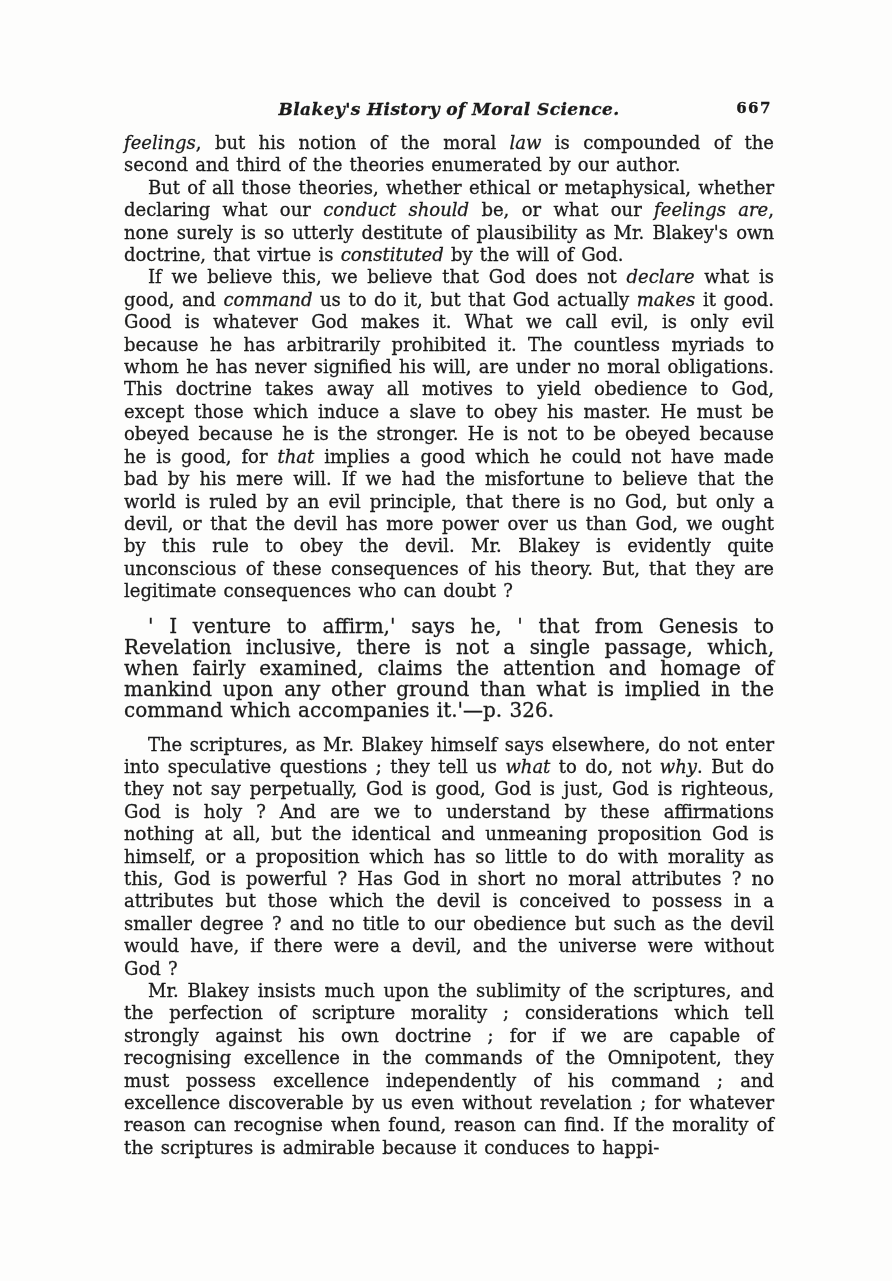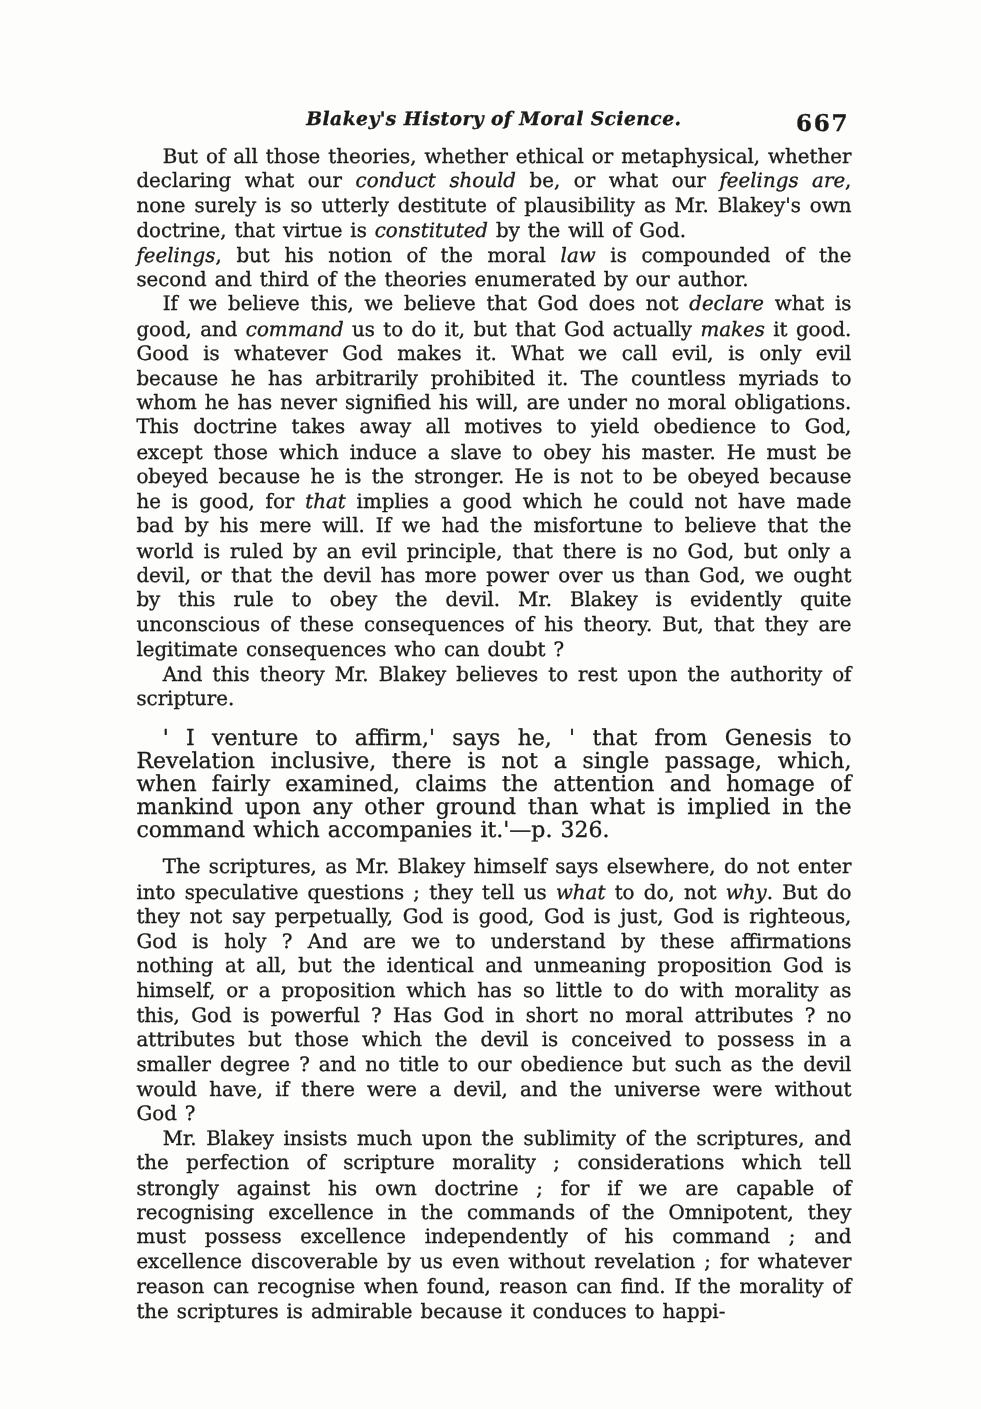--- a/index.html
+++ b/index.html
@@ -30,21 +30,21 @@
     font-style: italic;
     font-weight: bold;
     font-size: 17px;
     letter-spacing: 0.4px;
   }
   .running-header .page-num {
     position: absolute;
     right: 2px;
     top: 0;
     font-weight: bold;
-    font-size: 21px;
+    font-size: 15px;
     letter-spacing: 1.5px;
     font-style: normal;
   }
   .page-body {
     position: absolute;
     top: 132px;
     left: 124px;
     width: 650px;
     font-size: 18px;
     line-height: 22.4px;
@@ -70,21 +70,20 @@
 </style>
 </head>
 <body>
 
 <div class="scan-page">
   <div class="running-header">
     <span class="title">Blakey's History of Moral Science.</span>
     <span class="page-num">667</span>
   </div>
   <div class="page-body">
+      <p class="para noindent"><em>feelings</em><span>, but his notion of the moral </span><em>law</em><span> is compounded of the second and third of the theories enumerated by our author.</span></p>
       <p class="para"><span>But of all those theories, whether ethical or metaphysical, whether declaring what our </span><em>conduct should</em><span> be, or what our </span><em>feelings are</em><span>, none surely is so utterly destitute of plausibility as Mr. Blakey's own doctrine, that virtue is </span><em>constituted</em><span> by the will of God.</span></p>
-      <p class="para noindent"><em>feelings</em><span>, but his notion of the moral </span><em>law</em><span> is compounded of the second and third of the theories enumerated by our author.</span></p>
       <p class="para"><span>If we believe this, we believe that God does not </span><em>declare</em><span> what is good, and </span><em>command</em><span> us to do it, but that God actually </span><em>makes</em><span> it good. Good is whatever God makes it. What we call evil, is only evil because he has arbitrarily prohibited it. The countless myriads to whom he has never signified his will, are under no moral obligations. This doctrine takes away all motives to yield obedience to God, except those which induce a slave to obey his master. He must be obeyed because he is the stronger. He is not to be obeyed because he is good, for </span><em>that</em><span> implies a good which he could not have made bad by his mere will. If we had the misfortune to believe that the world is ruled by an evil principle, that there is no God, but only a devil, or that the devil has more power over us than God, we ought by this rule to obey the devil. Mr. Blakey is evidently quite unconscious of these consequences of his theory. But, that they are legitimate consequences who can doubt ?</span></p>
-      <p class="para"><span>And this theory Mr. Blakey believes to rest upon the authority of scripture.</span></p>
       <p class="para quote"><span>' I venture to affirm,' says he, ' that from Genesis to Revelation inclusive, there is not a single passage, which, when fairly examined, claims the attention and homage of mankind upon any other ground than what is implied in the command which accompanies it.'—p. 326.</span></p>
       <p class="para"><span>The scriptures, as Mr. Blakey himself says elsewhere, do not enter into speculative questions ; they tell us </span><em>what</em><span> to do, not </span><em>why</em><span>. But do they not say perpetually, God is good, God is just, God is righteous, God is holy ? And are we to understand by these affirmations nothing at all, but the identical and unmeaning proposition God is himself, or a proposition which has so little to do with morality as this, God is powerful ? Has God in short no moral attributes ? no attributes but those which the devil is conceived to possess in a smaller degree ? and no title to our obedience but such as the devil would have, if there were a devil, and the universe were without God ?</span></p>
       <p class="para"><span>Mr. Blakey insists much upon the sublimity of the scriptures, and the perfection of scripture morality ; considerations which tell strongly against his own doctrine ; for if we are capable of recognising excellence in the commands of the Omnipotent, they must possess excellence independently of his command ; and excellence discoverable by us even without revelation ; for whatever reason can recognise when found, reason can find. If the morality of the scriptures is admirable because it conduces to happi-</span></p>
     </div>
 </div>
 
 </body></html>

